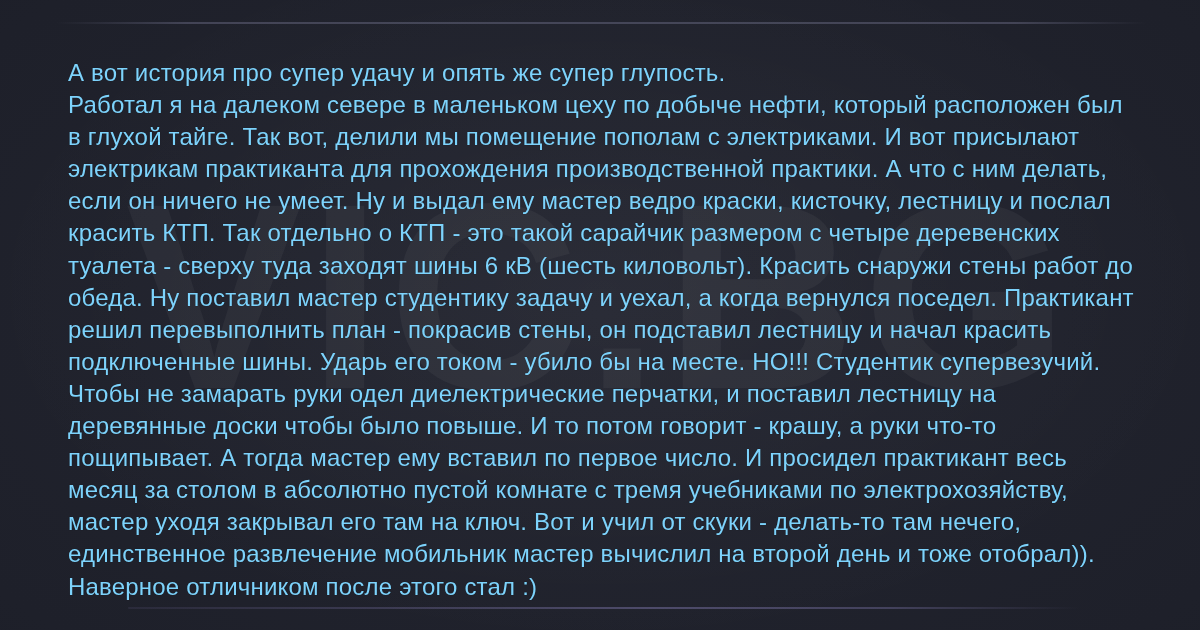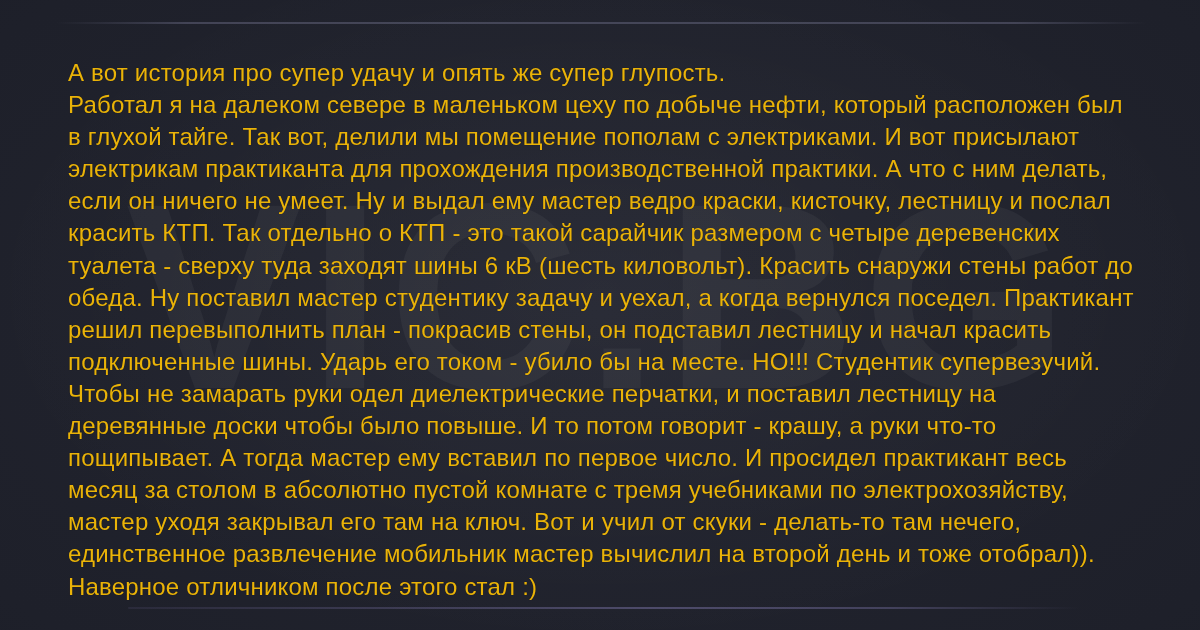--- a/index.html
+++ b/index.html
@@ -64,21 +64,21 @@
       rgba(150,140,205,0.38) 55%,
       rgba(150,140,205,0.30) 80%,
       rgba(150,140,205,0) 100%);
   }
 
   .story {
     position: absolute;
     left: 68px;
     top: 57px;
     width: 1066px;
-    color: #eab308;
+    color: #7dd3fc;
     font-size: 24px;
     line-height: 32.1px;
     letter-spacing: 0.2px;
     text-shadow: 0 0 1px rgba(0,0,0,0.35);
   }
   .story p {
     margin: 0;
   }
 </style>
 </head>

